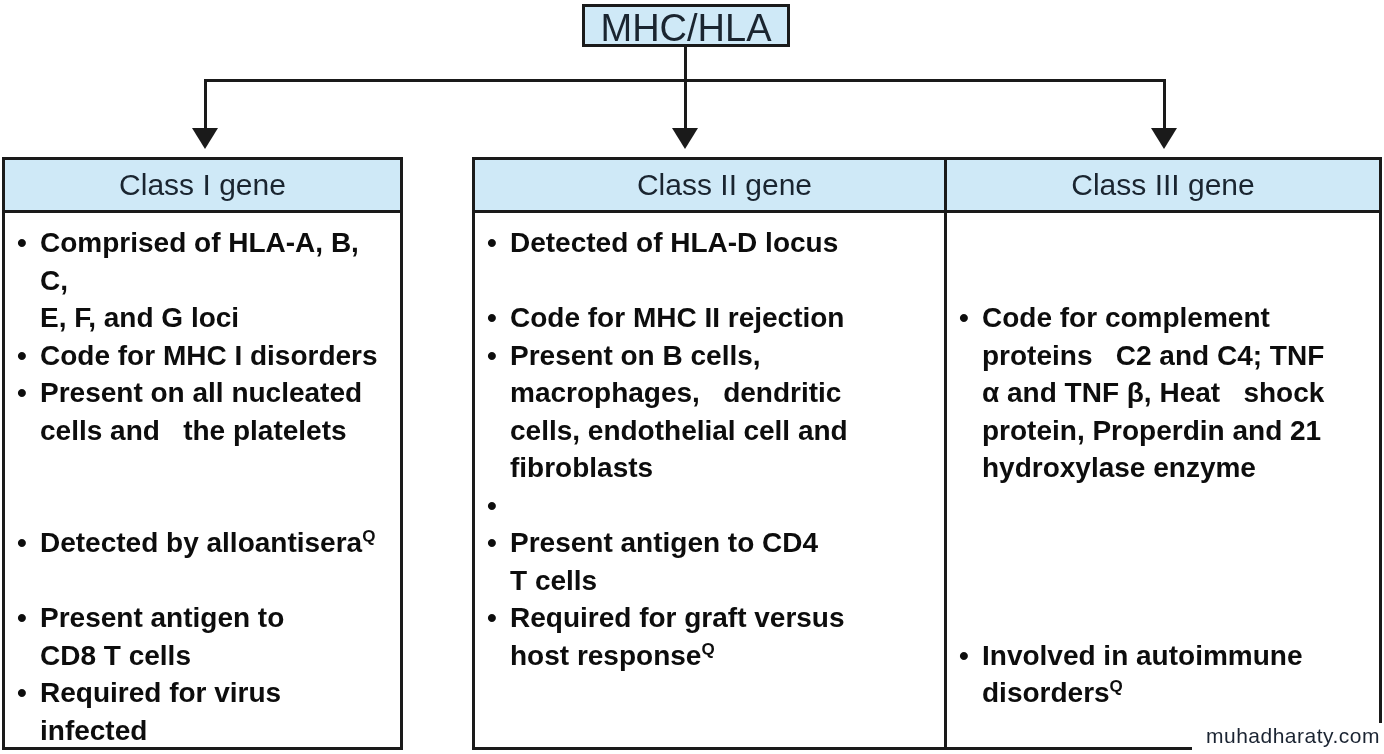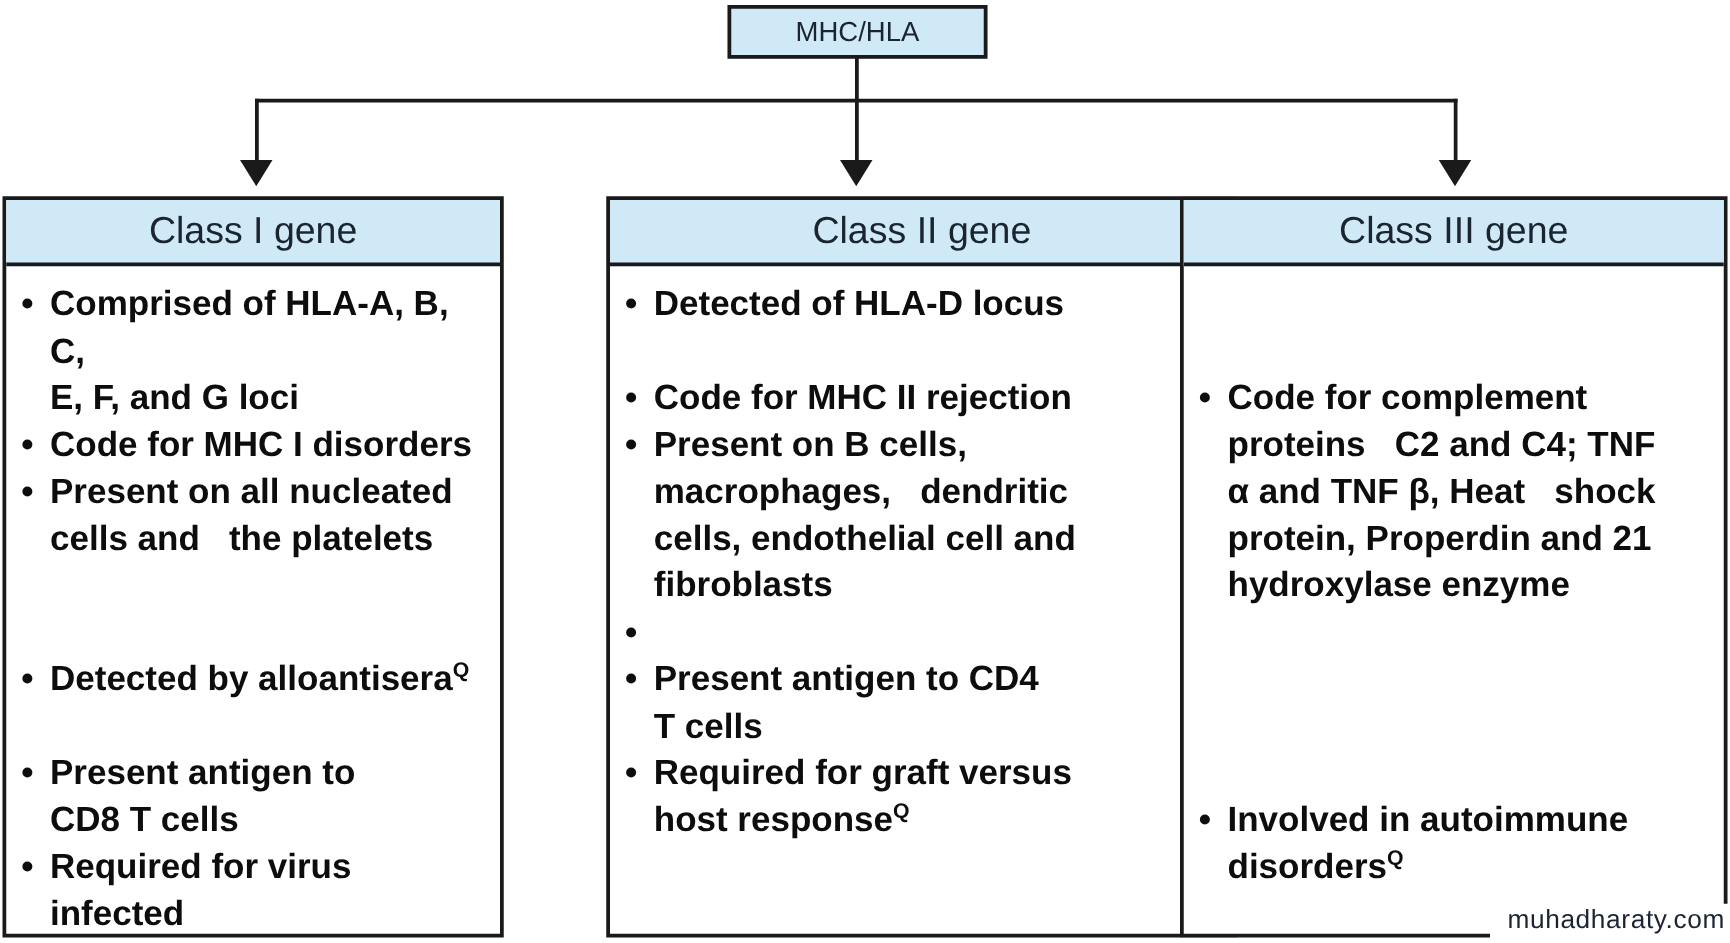--- a/index.html
+++ b/index.html
@@ -3,22 +3,22 @@
 <meta charset="utf-8">
 <style>
   html,body{margin:0;padding:0;background:#ffffff;}
   .canvas{
     position:relative;width:1384px;height:754px;background:#ffffff;
     font-family:"Liberation Sans",sans-serif;overflow:hidden;
   }
   .root-box{
     position:absolute;left:582px;top:4px;width:208px;height:43px;
     background:#cfe9f7;border:3px solid #1a1a1a;box-sizing:border-box;
-    display:flex;align-items:center;justify-content:center;
-    font-size:22px;color:#1a2530;
+    display:flex;justify-content:center;
+    font-size:38px;color:#1a2530;
   }
   .line{position:absolute;background:#1a1a1a;}
   .arrowhead{
     position:absolute;width:0;height:0;
     border-left:13px solid transparent;border-right:13px solid transparent;
     border-top:21px solid #1a1a1a;
   }
   .class-box{
     position:absolute;top:157px;height:593px;background:#ffffff;
     border:3px solid #1a1a1a;box-sizing:border-box;
@@ -86,21 +86,21 @@
           <span class="bullet">•</span>
           <div class="txt">Present antigen to<br>CD8 T cells</div>
         </div>
         <div class="item">
           <span class="bullet">•</span>
           <div class="txt">Required for virus infected<br>cells, cancer cells and<br>graft rejection</div>
         </div>
       </div>
   </div>
 
-  <div class="class-box" style="left:472px;width:505px;margin-left:13px;">
+  <div class="class-box" style="left:472px;width:505px;">
     <div class="box-header">
       <span>Class II gene</span>
     </div>
     <div class="box-body">
         <div class="item">
           <span class="bullet">•</span>
           <div class="txt">Detected of HLA-D locus</div>
         </div>
         <div class="gap" style="height: 37.5px;"></div>
         <div class="item">

